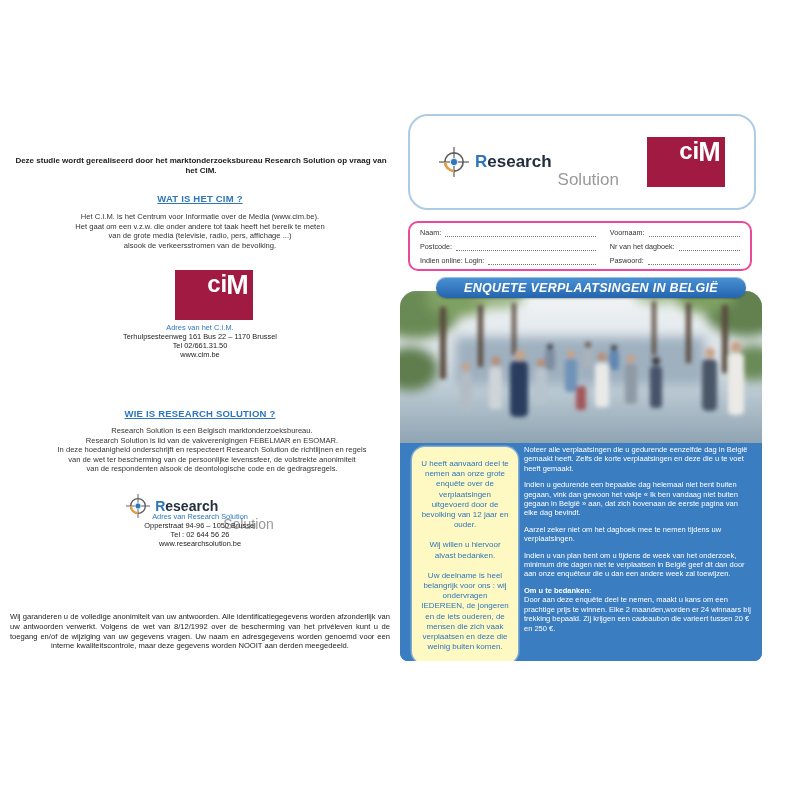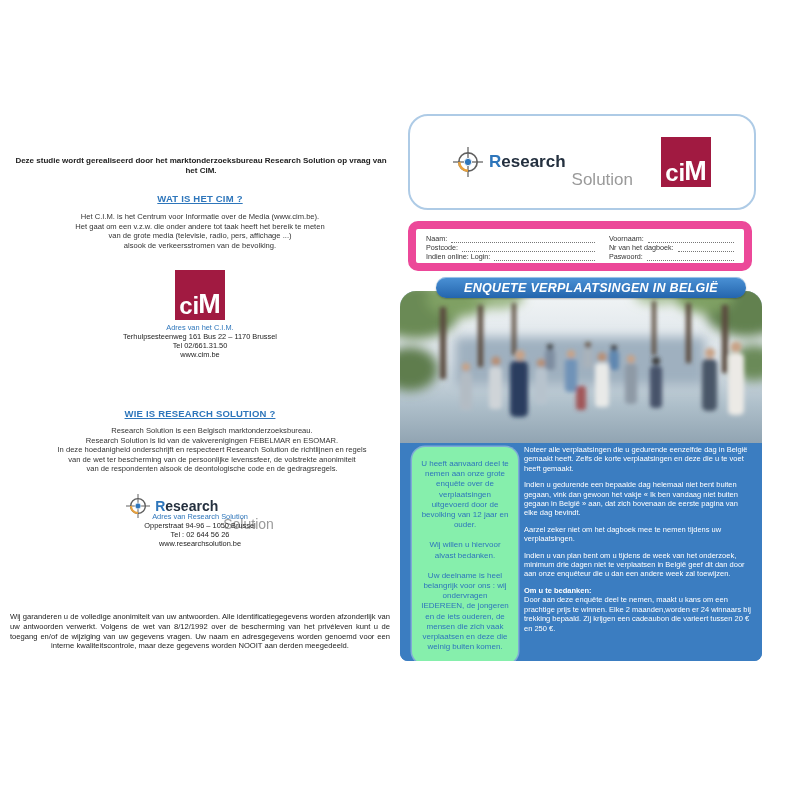--- a/index.html
+++ b/index.html
@@ -10,22 +10,22 @@
   
   .left-page{position:absolute;left:0;top:0;width:400px;height:800px;}
   .intro{left:12px;top:156px;width:378px;font-size:8px;font-weight:bold;text-align:center;line-height:10px;}
   .sec-title{width:400px;text-align:center;font-size:9.5px;font-weight:bold;color:#2e76bb;
              text-decoration:underline;letter-spacing:.2px;}
   .cim-title{left:0;top:193px;}
   .rs-title{left:0;top:408px;}
   .para{width:400px;text-align:center;font-size:7.6px;line-height:9.6px;color:#333;}
   .cim-para{left:0;top:212px;}
   .rs-para{left:12px;top:426px;}
-  .cim-logo{width:50px;height:50px;background:#a11a41;color:#fff;display:flex;align-items:flex-end;
-            justify-content:center;font-weight:bold;}
+  .cim-logo{width:50px;height:50px;background:#a11a41;color:#fff;display:flex;align-items:flex-start;
+            justify-content:center;font-weight:bold;padding-left:28px;}
   .cim-logo .ci{font-size:24px;letter-spacing:0;}
   .cim-logo .m{font-size:27px;margin-left:-1px;}
   .cim-logo-left{left:175px;top:270px;}
   .addr-label{width:400px;text-align:center;font-size:7.4px;color:#2e76bb;}
   .addr-lines{width:400px;text-align:center;font-size:7.4px;line-height:9.2px;color:#222;}
   .cim-addr-label{left:0;top:323px;}
   .cim-addr{left:0;top:332px;}
   .rs-addr-label{left:0;top:512px;}
   .rs-addr{left:0;top:521px;}
   .rs-logo{display:flex;align-items:center;justify-content:center;gap:5px;width:400px;}
@@ -38,21 +38,21 @@
            text-align:justify;text-align-last:center;}
 
   
   .right-page{position:absolute;left:400px;top:0;width:400px;height:800px;}
   .header-card{left:8px;top:114px;width:344px;height:92px;border:2px solid #aecbe6;border-radius:20px;
                background:#fff;display:flex;align-items:center;justify-content:center;gap:28px;}
   .header-card .research,.header-card .solution{font-size:17px;}
   .header-card .cim-logo{width:50px;height:50px;}
   .rs-logo-inline{display:flex;align-items:center;gap:6px;}
 
-  .form-card{left:8px;top:221px;width:344px;height:50px;border:8px solid #ec4899;border-radius:10px;
+  .form-card{left:8px;top:221px;width:344px;height:50px;border:2px solid #ec4899;border-radius:10px;
              background:#fff;padding:5px 10px 4px 10px;box-sizing:border-box;
              display:flex;flex-direction:column;justify-content:space-between;}
   .form-row{display:flex;gap:14px;font-size:7.2px;color:#333;}
   .form-cell{display:flex;align-items:flex-end;gap:4px;}
   .form-cell.c1{flex:1.35;}
   .form-cell.c2{flex:1;}
   .form-label{white-space:nowrap;}
   .dotted{flex:1;border-bottom:1px dotted #777;height:8px;}
 
   .banner{left:36px;top:277px;width:310px;height:21px;border-radius:10px;
@@ -60,21 +60,21 @@
           box-shadow:inset 0 1px 0 rgba(255,255,255,.45), 0 1px 2px rgba(0,0,0,.25);
           display:flex;align-items:center;justify-content:center;z-index:5;}
   .banner span{color:#fff;font-weight:bold;font-size:12.5px;letter-spacing:.3px;font-style:italic;}
 
   .page-body{left:0;top:291px;width:362px;height:370px;border-radius:16px 16px 8px 8px;
              overflow:hidden;background:#3b7dc1;}
   .photo{position:absolute;left:0;top:0;width:362px;height:152px;}
   .photo svg{width:100%;height:100%;display:block;}
   .body-blue{position:absolute;left:0;top:152px;width:362px;height:218px;background:#3b7dc1;}
 
-  .white-box{position:absolute;left:12px;top:156px;width:106px;min-height:188px;background:#86efac;
+  .white-box{position:absolute;left:12px;top:156px;width:106px;min-height:188px;background:#fef9c3;
              border-radius:13px;box-sizing:border-box;padding:12px 8px;color:#2e76bb;
              font-size:8px;line-height:10.2px;text-align:center;box-shadow:0 0 0 1.5px rgba(255,255,255,.35);}
   .white-box p{margin:0 0 10px 0;}
   .white-box p:last-child{margin-bottom:0;}
   .white-box .bold{font-weight:normal;}
 
   .right-text{position:absolute;left:124px;top:154px;width:228px;color:#fff;font-size:7.5px;
               line-height:9.4px;text-align:left;}
   .right-text p{margin:0 0 7px 0;}
   .right-text .bold{font-weight:bold;margin-bottom:0;}

